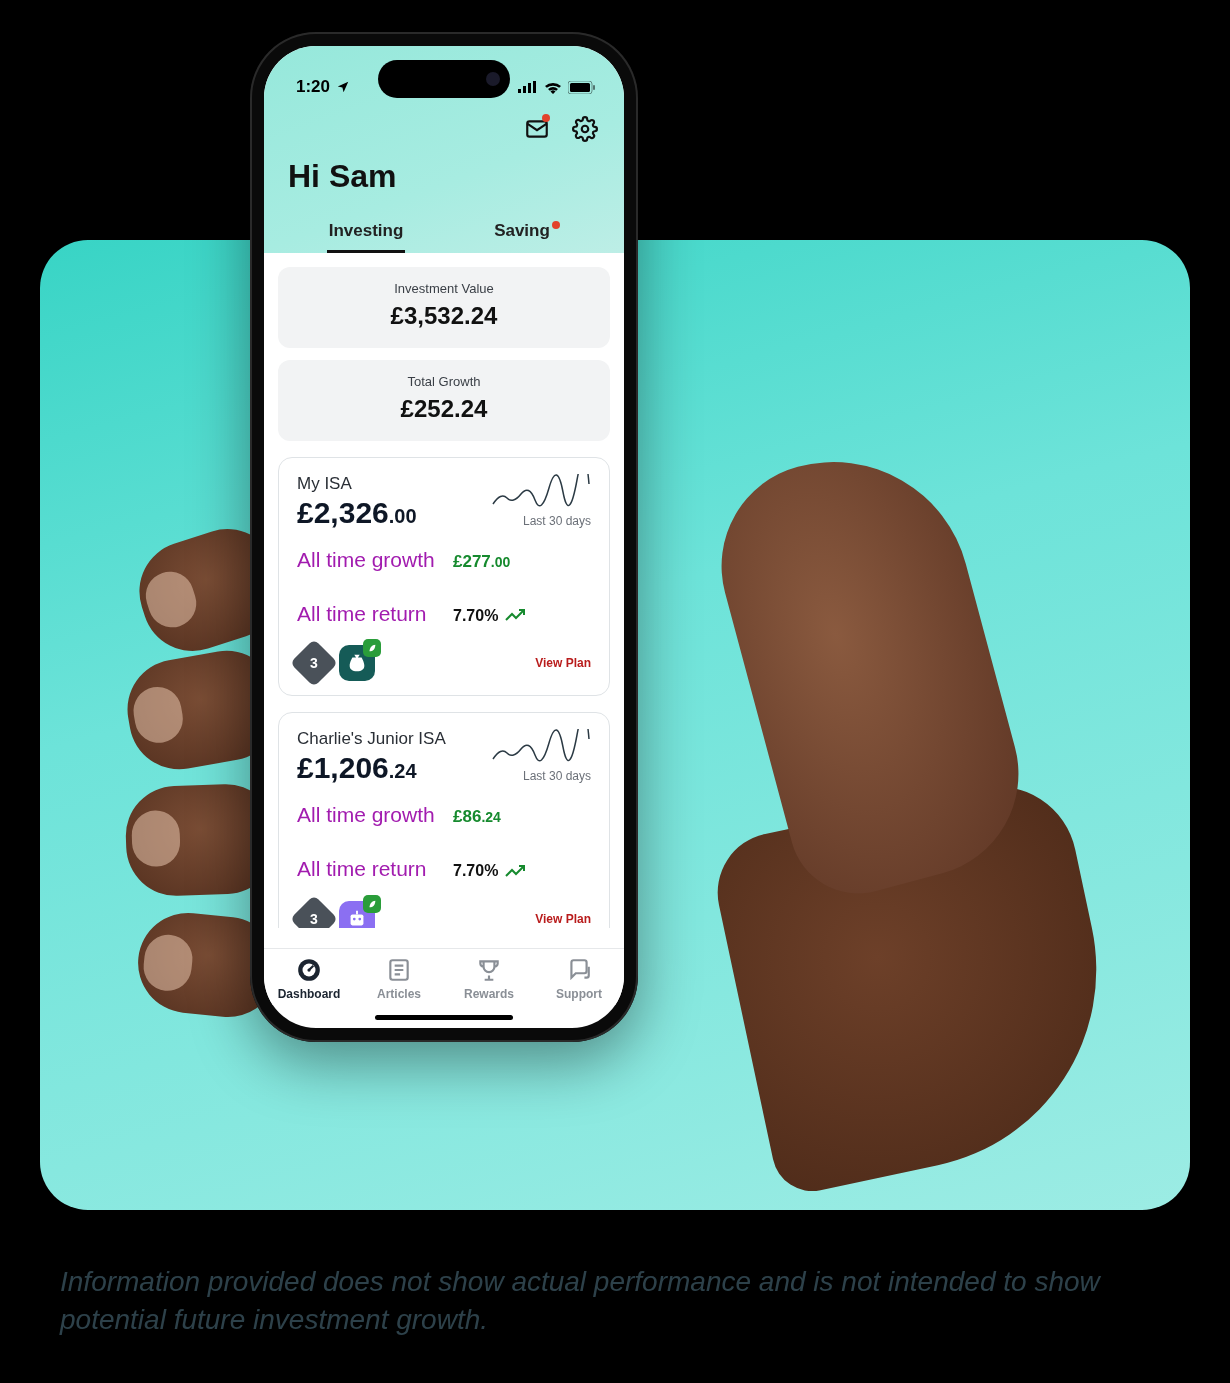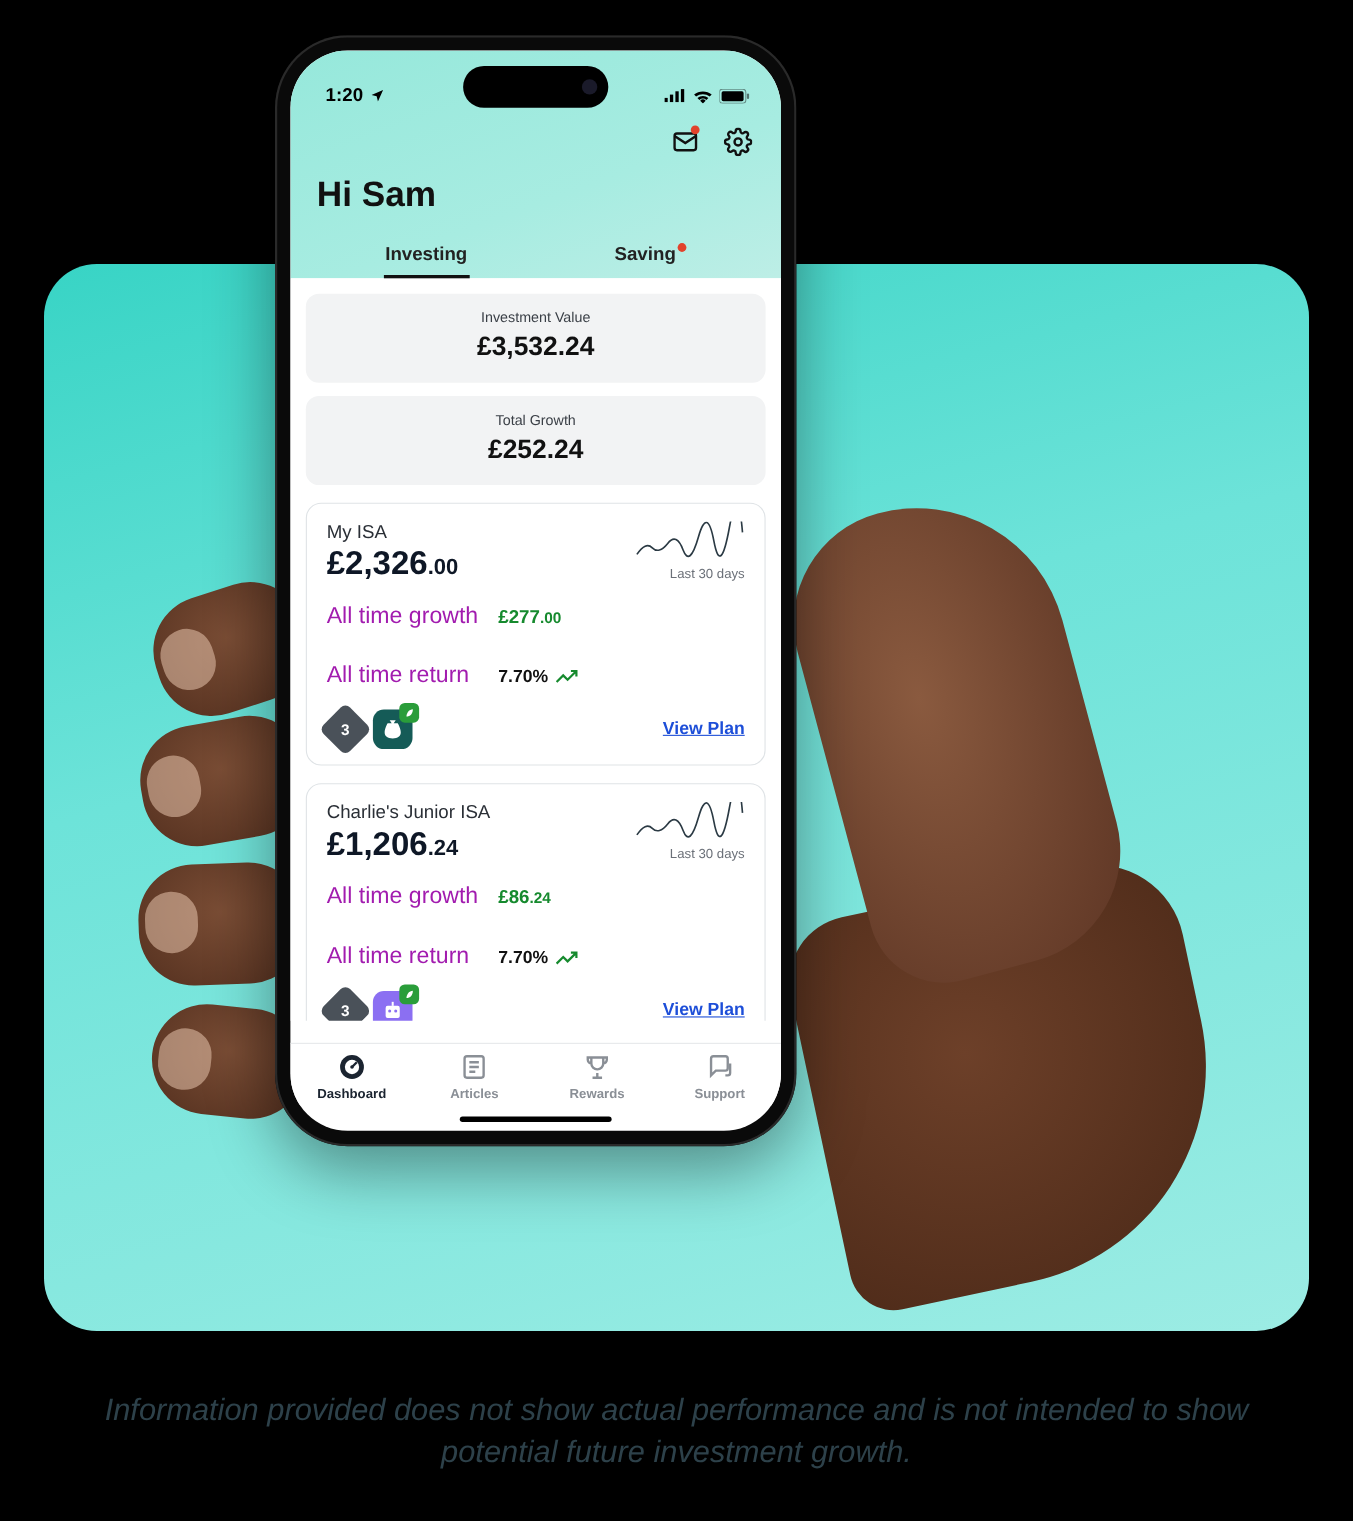--- a/index.html
+++ b/index.html
@@ -61,21 +61,21 @@
 }
 .finger.f1 { left: 20px; top: 0; width: 140px; height: 110px; transform: rotate(-18deg);}
 .finger.f2 { left: 8px; top: 120px; width: 150px; height: 110px; transform: rotate(-10deg);}
 .finger.f3 { left: 6px; top: 250px; width: 150px; height: 110px; transform: rotate(-2deg);}
 .finger.f4 { left: 18px; top: 380px; width: 140px; height: 100px; transform: rotate(6deg);}
 .nail { position: absolute; left: 6px; top: 24px; width: 48px; height: 56px; background: #e8c4ad; border-radius: 24px; opacity: .55;}
 .phone {
   position: absolute;
   left: 250px;
   top: 32px;
-  width: 474px;
+  width: 388px;
   height: 1010px;
   background: #0a0a0a;
   border-radius: 66px;
   box-shadow: 0 20px 60px rgba(0,0,0,.4), inset 0 0 0 2px #2a2a2a;
   padding: 14px;
   z-index: 10;
 }
 .screen {
   width: 100%;
   height: 100%;
@@ -184,21 +184,21 @@
 .spark-label { font-size: 12px; color: #6b7078; margin-top: 4px; }
 .plan-stats { margin-top: 12px; line-height: 1.7; }
 .stat-row { display: flex; gap: 16px; align-items: baseline; }
 .stat-label { font-size: 21px; color: #a21caf; width: 140px; }
 .stat-growth { font-weight: 700; color: #168a2e; }
 .stat-growth .big { font-size: 17px; }
 .stat-growth .small { font-size: 14px; }
 .stat-return { font-weight: 700; color: #111; font-size: 16px; display: flex; align-items: center; gap: 6px; margin-top: 24px;}
 .plan-footer { display: flex; justify-content: space-between; align-items: center; margin-top: 14px; }
 .plan-icons { display: flex; gap: 8px; align-items: center; }
-.view-plan { font-size: 16px; font-weight: 700; color: #1d4ed8; text-decoration: underline; }
+.view-plan { font-size: 12px; font-weight: 700; color: #b91c1c; }
 .badge-diamond { width: 34px; height: 34px; background: #4a5159; transform: rotate(45deg); border-radius: 6px; display: flex; align-items: center; justify-content: center; }
 .badge-diamond span { transform: rotate(-45deg); color: #fff; font-size: 14px; font-weight: 700; }
 .badge-sq { width: 36px; height: 36px; border-radius: 10px; position: relative; display: flex; align-items: center; justify-content: center; }
 .badge-leaf { position: absolute; top: -6px; right: -6px; width: 18px; height: 18px; background: #2a9d3a; border-radius: 5px; display:flex; align-items:center; justify-content:center;}
 .bottom-nav {
   display: flex;
   border-top: 1px solid #e6e8ea;
   padding: 8px 0 4px;
   background: #fff;
   margin-top: 20px;
@@ -214,21 +214,21 @@
   color: #8a8f96;
 }
 .nav-item.active { color: #1b2430; }
 .nav-item svg { width: 26px; height: 26px; }
 .home-indicator { width: 138px; height: 5px; background: #000; border-radius: 3px; margin: 10px auto 8px; }
 .disclaimer {
   position: absolute;
   bottom: 44px;
   left: 60px;
   right: 60px;
-  text-align: center;
+  text-align: left;
   font-style: italic;
   font-size: 28px;
   line-height: 1.35;
   color: #2d414a;
 }
 </style>
 </head>
 <body>
 
 <div class="bg-card"></div>

